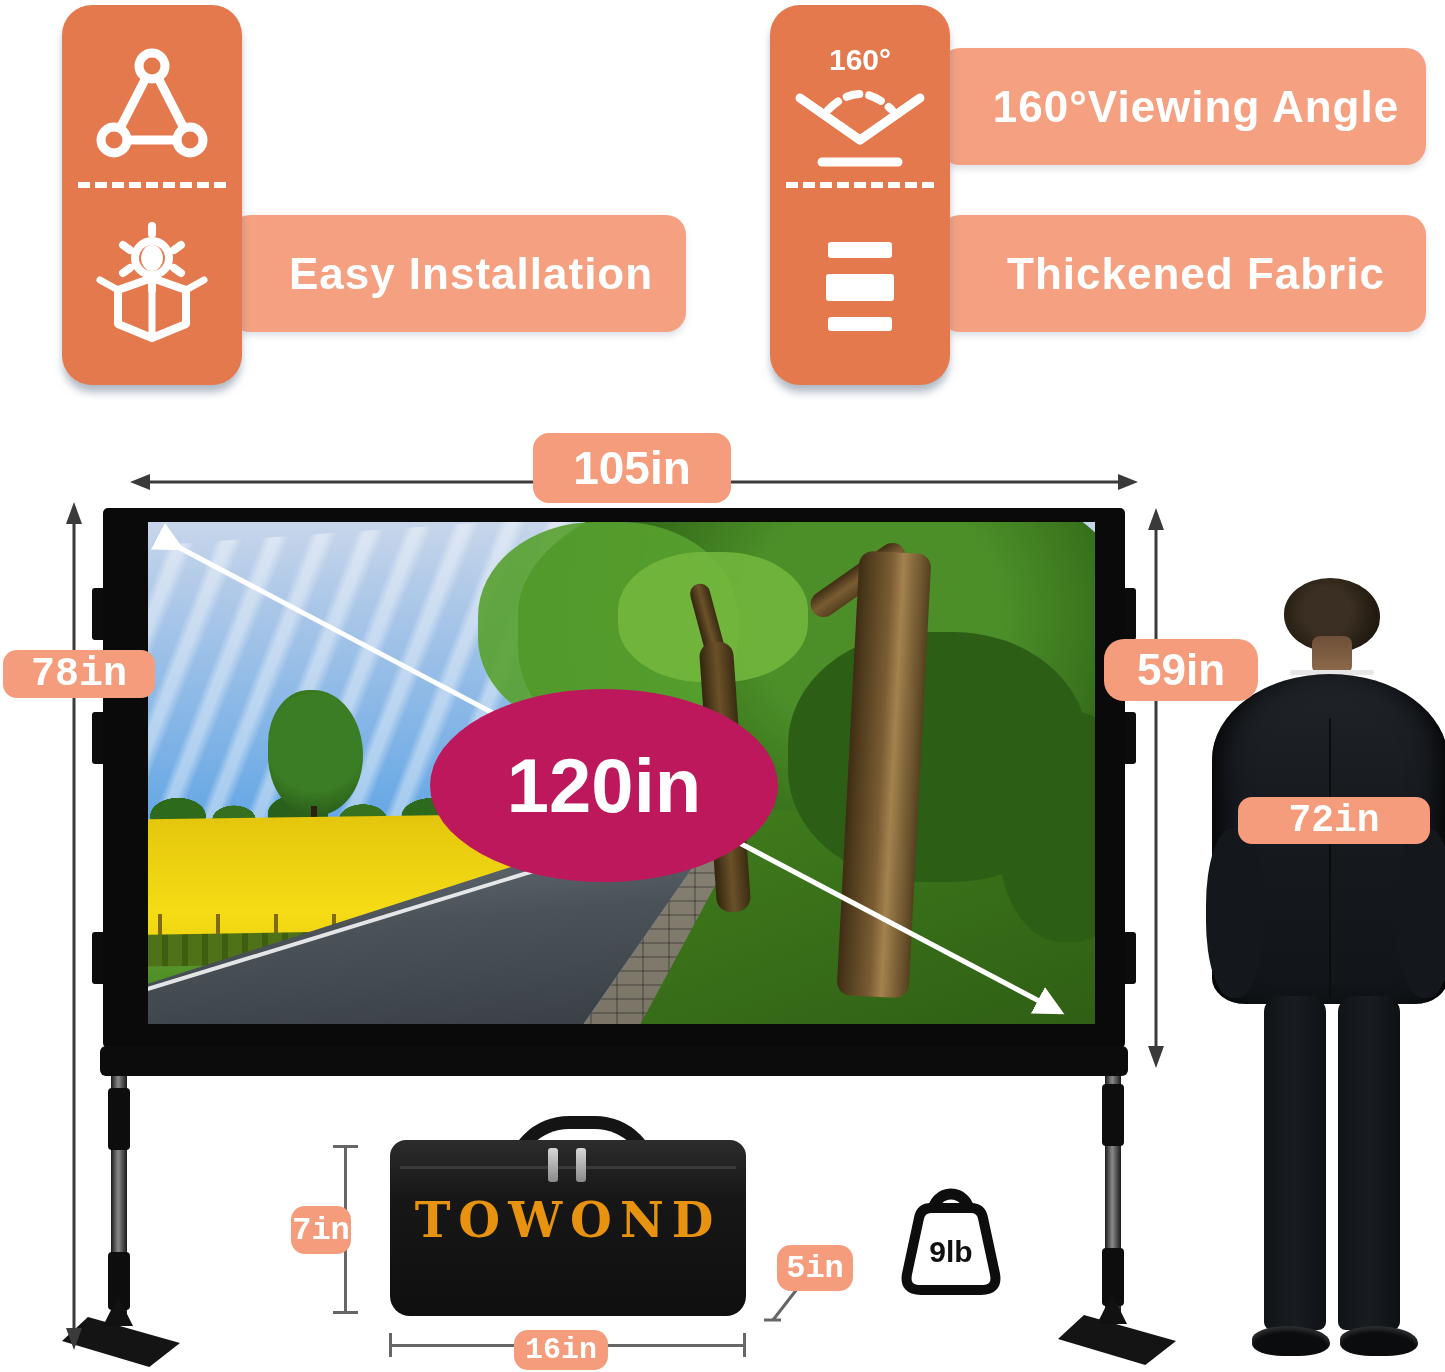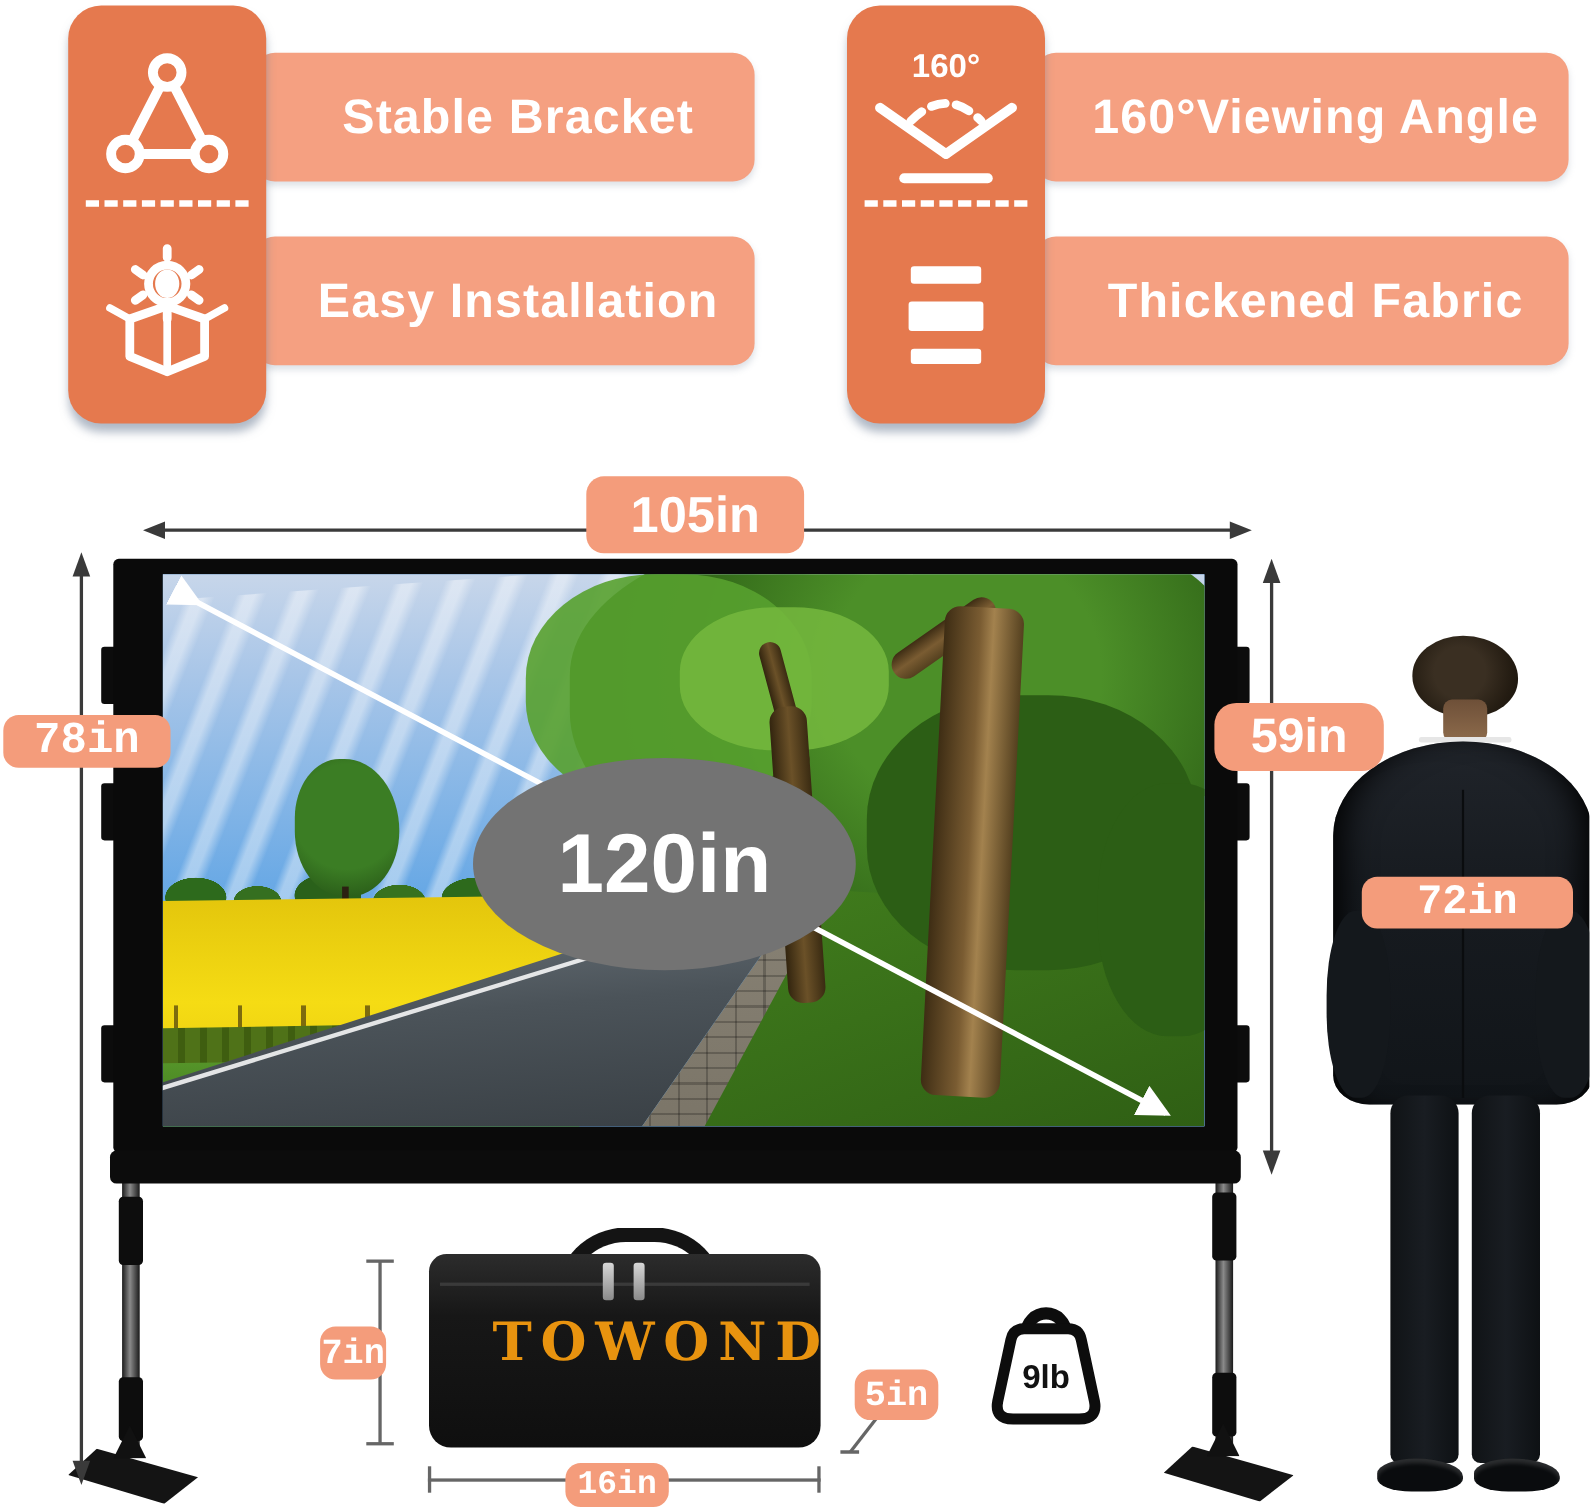--- a/index.html
+++ b/index.html
@@ -66,21 +66,21 @@
                    repeating-linear-gradient(180deg,rgba(0,0,0,.22) 0 2px,transparent 2px 14px),
                    linear-gradient(180deg,#9a9486,#7b7568);
         clip-path:polygon(61.5% 58%,64.5% 58%,82% 100%,46% 100%);}
   .grassR{position:absolute;inset:0;background:linear-gradient(160deg,#69a832,#3f7a1c 60%,#2f5f14);
           clip-path:polygon(64% 58%,100% 45%,100% 100%,52% 100%);}
   .yellow-patch{position:absolute;left:880px;top:280px;width:67px;height:60px;background:#e9cf12;opacity:.85;border-radius:30%;}
   .blob{position:absolute;border-radius:45%;}
   .trunk{position:absolute;border-radius:14px;}
   .diag-svg{position:absolute;inset:0;z-index:3;}
   .ellipse120{position:absolute;left:282px;top:167px;width:348px;height:193px;border-radius:50%;
-              background:#737373;display:flex;align-items:center;justify-content:center;z-index:4;}
+              background:#be185d;display:flex;align-items:center;justify-content:center;z-index:4;}
   .ellipse120 span{color:#ffffff;font-weight:bold;font-size:76px;}
 
   
   #man{position:absolute;left:1212px;top:578px;width:236px;height:792px;z-index:12;}
   .hair{position:absolute;left:72px;top:0;width:96px;height:74px;border-radius:48% 52% 46% 50%;
         background:radial-gradient(circle at 45% 45%,#3a2f22 0 35%,#241c12 70%,#15100a 100%);}
   .neck{position:absolute;left:100px;top:58px;width:40px;height:38px;border-radius:8px;
         background:linear-gradient(180deg,#6e5038,#8d6b4c);}
   .collar{position:absolute;left:78px;top:92px;width:84px;height:5px;background:#e6e6e6;border-radius:2px;}
   .jacket{position:absolute;left:0;top:96px;width:236px;height:330px;
@@ -95,35 +95,32 @@
         box-shadow:inset 0 4px 4px rgba(255,255,255,.14);}
 
   
   .bag-handle{position:absolute;left:505px;top:1116px;width:128px;height:54px;border:13px solid #141414;
               border-bottom:none;border-radius:64px 64px 0 0;z-index:13;}
   .bag-body{position:absolute;left:390px;top:1140px;width:356px;height:176px;border-radius:16px 16px 20px 20px;
             background:linear-gradient(180deg,#2c2c2c,#171717 32%,#0f0f0f);z-index:14;}
   .bag-zipline{position:absolute;left:10px;top:26px;width:336px;height:3px;background:#3a3a3a;}
   .zip{position:absolute;top:8px;width:10px;height:34px;border-radius:3px;background:linear-gradient(180deg,#d7d7d7,#8a8a8a);}
   .bag-brand{position:absolute;left:0;top:52px;width:100%;text-align:center;color:#E8930F;
-             font-family:"DejaVu Serif",serif;font-weight:bold;font-size:48px;letter-spacing:8px;margin-left:33px;}
+             font-family:"DejaVu Serif",serif;font-weight:bold;font-size:48px;letter-spacing:8px;}
   .mline{position:absolute;background:#666;z-index:12;}
 
   
   .dim-svg{position:absolute;z-index:20;}
   .small-badge{border-radius:14px;font-family:Liberation Mono, monospace;}
 </style>
 </head>
 <body>
 
 <div id="stage">
 
-  <div class="feat-bar" style="left:230px;top:48px;width:430px;">
-    <span>Stable Bracket</span>
-  </div>
   <div class="feat-bar" style="left:230px;top:215px;width:430px;">
     <span>Easy Installation</span>
   </div>
   <div class="feat-col" style="left:62px;top:5px;"></div>
   <svg class="abs" style="left:92px;top:48px;z-index:7;" width="120" height="120" viewBox="0 0 120 120">
     <path d="M60 18 L98 92 L22 92 Z" fill="none" stroke="#ffffff" stroke-width="9" stroke-linejoin="round"></path>
     <circle cx="60" cy="18" r="13" fill="#E5794E" stroke="#ffffff" stroke-width="9"></circle>
     <circle cx="98" cy="92" r="13" fill="#E5794E" stroke="#ffffff" stroke-width="9"></circle>
     <circle cx="22" cy="92" r="13" fill="#E5794E" stroke="#ffffff" stroke-width="9"></circle>
   </svg>

